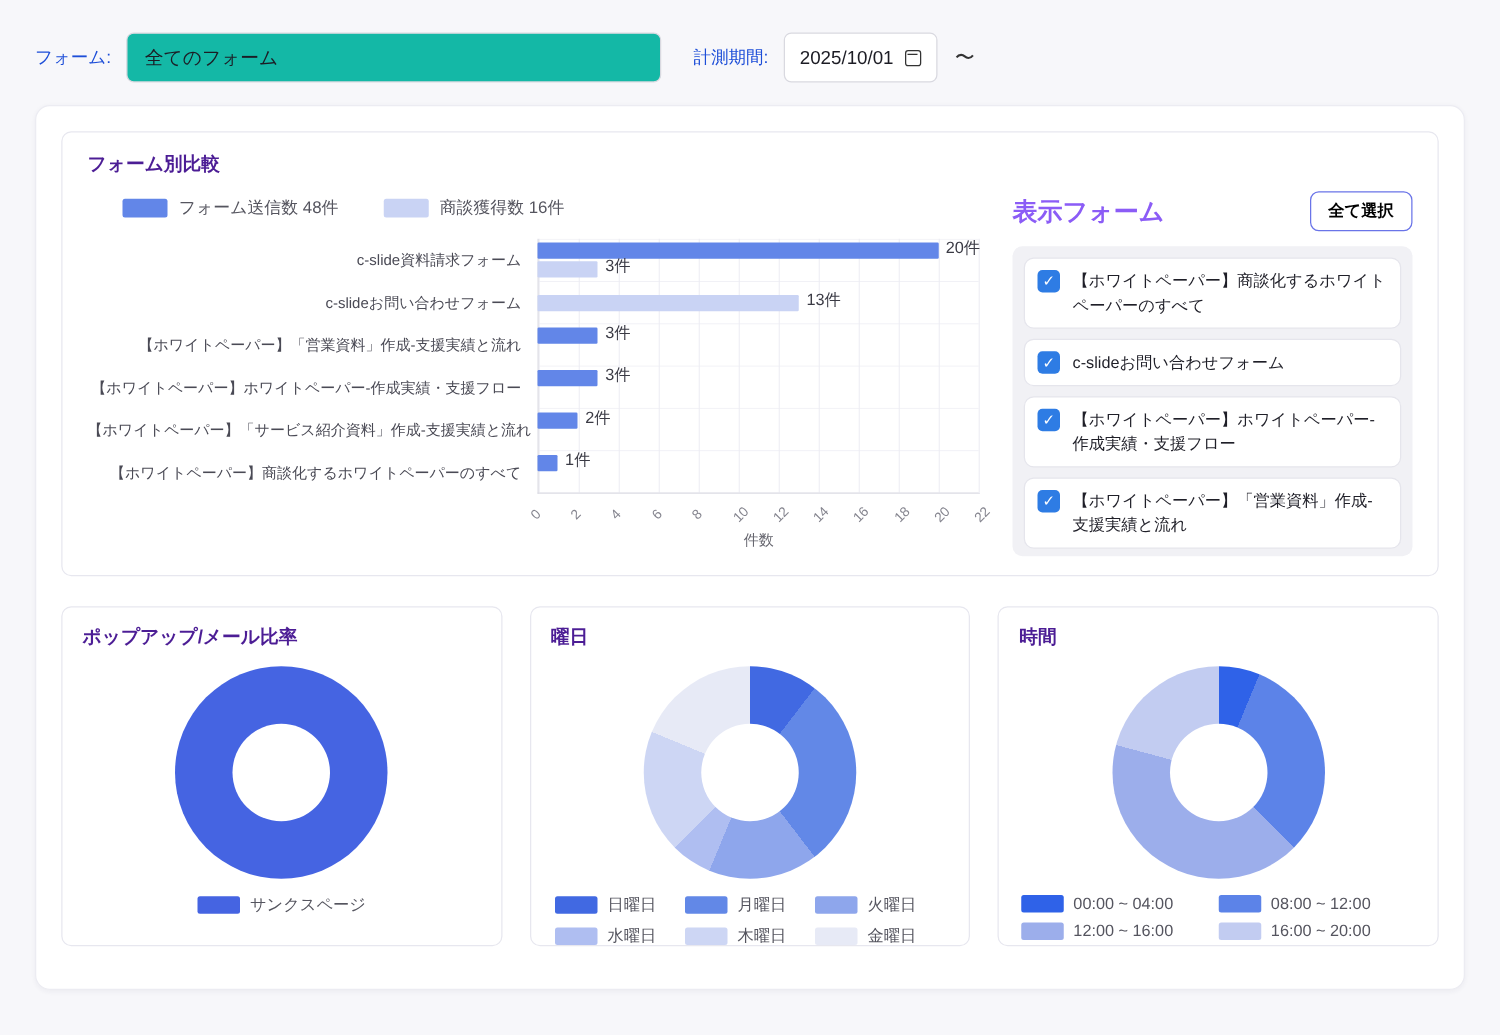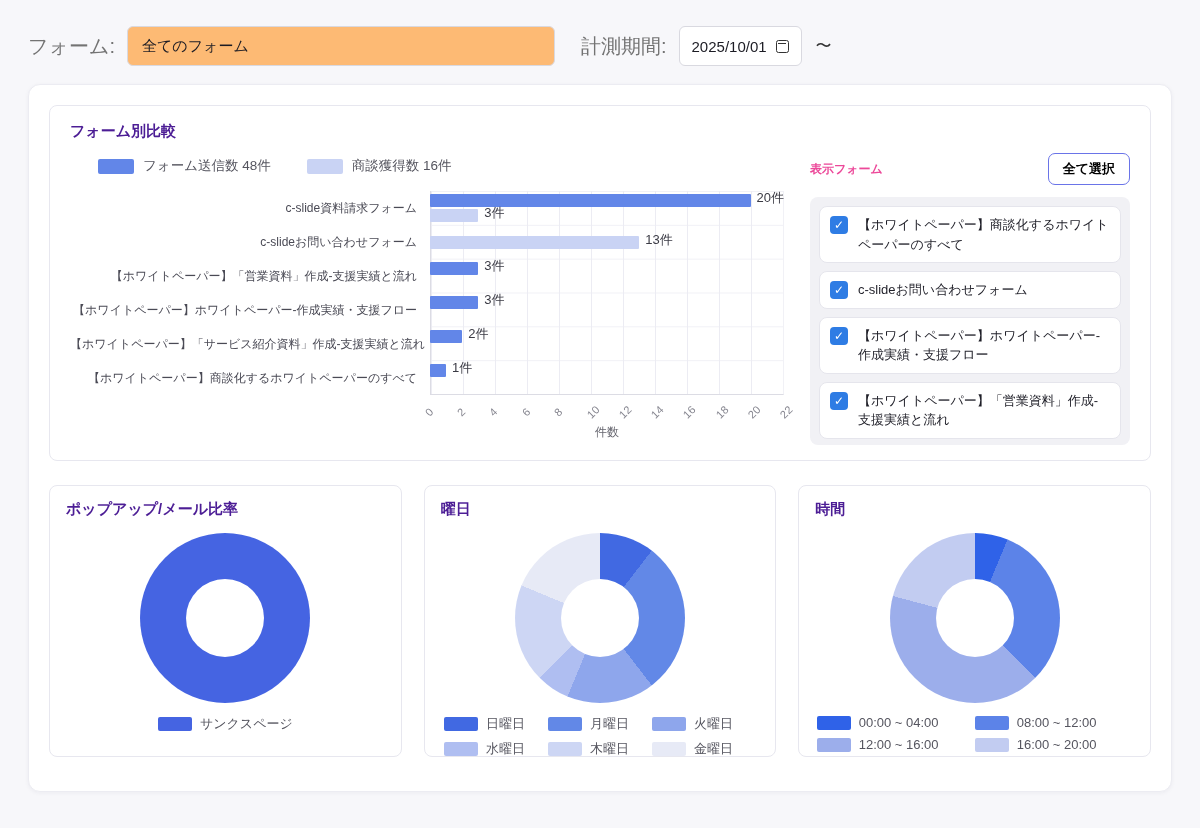--- a/index.html
+++ b/index.html
@@ -1,22 +1,22 @@
 <!DOCTYPE html>
 <html lang="ja"><head>
 <meta charset="utf-8">
 <style>
   * { margin:0; padding:0; box-sizing:border-box; }
   html,body { width:1200px; height:828px; overflow:hidden; }
   body { background:#f7f7fa; font-family:"Liberation Sans","DejaVu Sans",sans-serif; color:#222; }
 
   
   .filters { display:flex; align-items:center; gap:12px; padding:26px 28px 18px 28px; }
-  .flabel { color:#737373; font-size:20px; white-space:nowrap; }
-  .select-box { width:428px; height:40px; background:#fdba74; border:1px solid #d9d9e0; border-radius:6px;
+  .flabel { color:#1d4ed8; font-size:14px; white-space:nowrap; }
+  .select-box { width:428px; height:40px; background:#14b8a6; border:1px solid #d9d9e0; border-radius:6px;
     display:flex; align-items:center; padding:0 14px; font-size:15px; color:#1c1c24; cursor:pointer; }
   .date-input { height:40px; background:#fff; border:1px solid #d9d9e0; border-radius:6px;
     display:flex; align-items:center; gap:9px; padding:0 12px; font-size:15px; color:#1c1c24; cursor:pointer; }
   .cal { width:13px; height:13px; border:1.6px solid #333; border-radius:2.5px; position:relative; flex:0 0 auto; }
   .cal::before { content:''; position:absolute; left:1.5px; right:1.5px; top:2.5px; border-top:1.6px solid #333; }
   .tilde { font-size:16px; color:#333; margin:0 2px; }
 
   
   .container { margin:0 28px; height:708px; background:#fff; border:1px solid #ececf2; border-radius:12px;
     box-shadow:0 1px 4px rgba(40,40,80,.05); padding:20px; overflow:hidden; }
@@ -51,21 +51,21 @@
 
   .ticks { margin-left:360px; display:flex; justify-content:space-between; height:26px; margin-top:3px; }
   .tick { width:0; position:relative; }
   .tick span { position:absolute; top:8px; left:-4px; font-size:11px; color:#85858f;
     transform:rotate(-45deg); transform-origin:center; white-space:nowrap; display:block; }
   .xlabel { margin-left:360px; text-align:center; font-size:12px; color:#66666f; margin-top:0; }
 
   
   .forms-col { width:320px; flex:0 0 auto; display:flex; flex-direction:column; }
   .forms-head { display:flex; align-items:center; justify-content:space-between; margin-bottom:12px; }
-  .forms-title { font-size:12px; font-weight:bold; color:#ec4899; }
+  .forms-title { font-size:20px; font-weight:bold; color:#8b5cf6; }
   .select-all { background:#fff; border:1px solid #6a74e8; color:#000000; font-size:13px; font-weight:bold;
     border-radius:7px; padding:6px 14px; cursor:pointer; font-family:inherit; }
   .forms-list { flex:1; background:#f1f1f5; border-radius:8px; padding:9px; display:flex; flex-direction:column;
     gap:8px; overflow:hidden; }
   .check-item { background:#fff; border:1px solid #e5e5ec; border-radius:8px; padding:8px 10px;
     display:flex; align-items:flex-start; gap:10px; font-size:13px; color:#1f1f28; line-height:1.5; cursor:pointer; }
   .cb { width:18px; height:18px; flex:0 0 auto; background:#2e7ce4; border-radius:4px; color:#fff;
     font-size:12px; font-weight:bold; display:flex; align-items:center; justify-content:center; margin-top:1px; }
 
   

